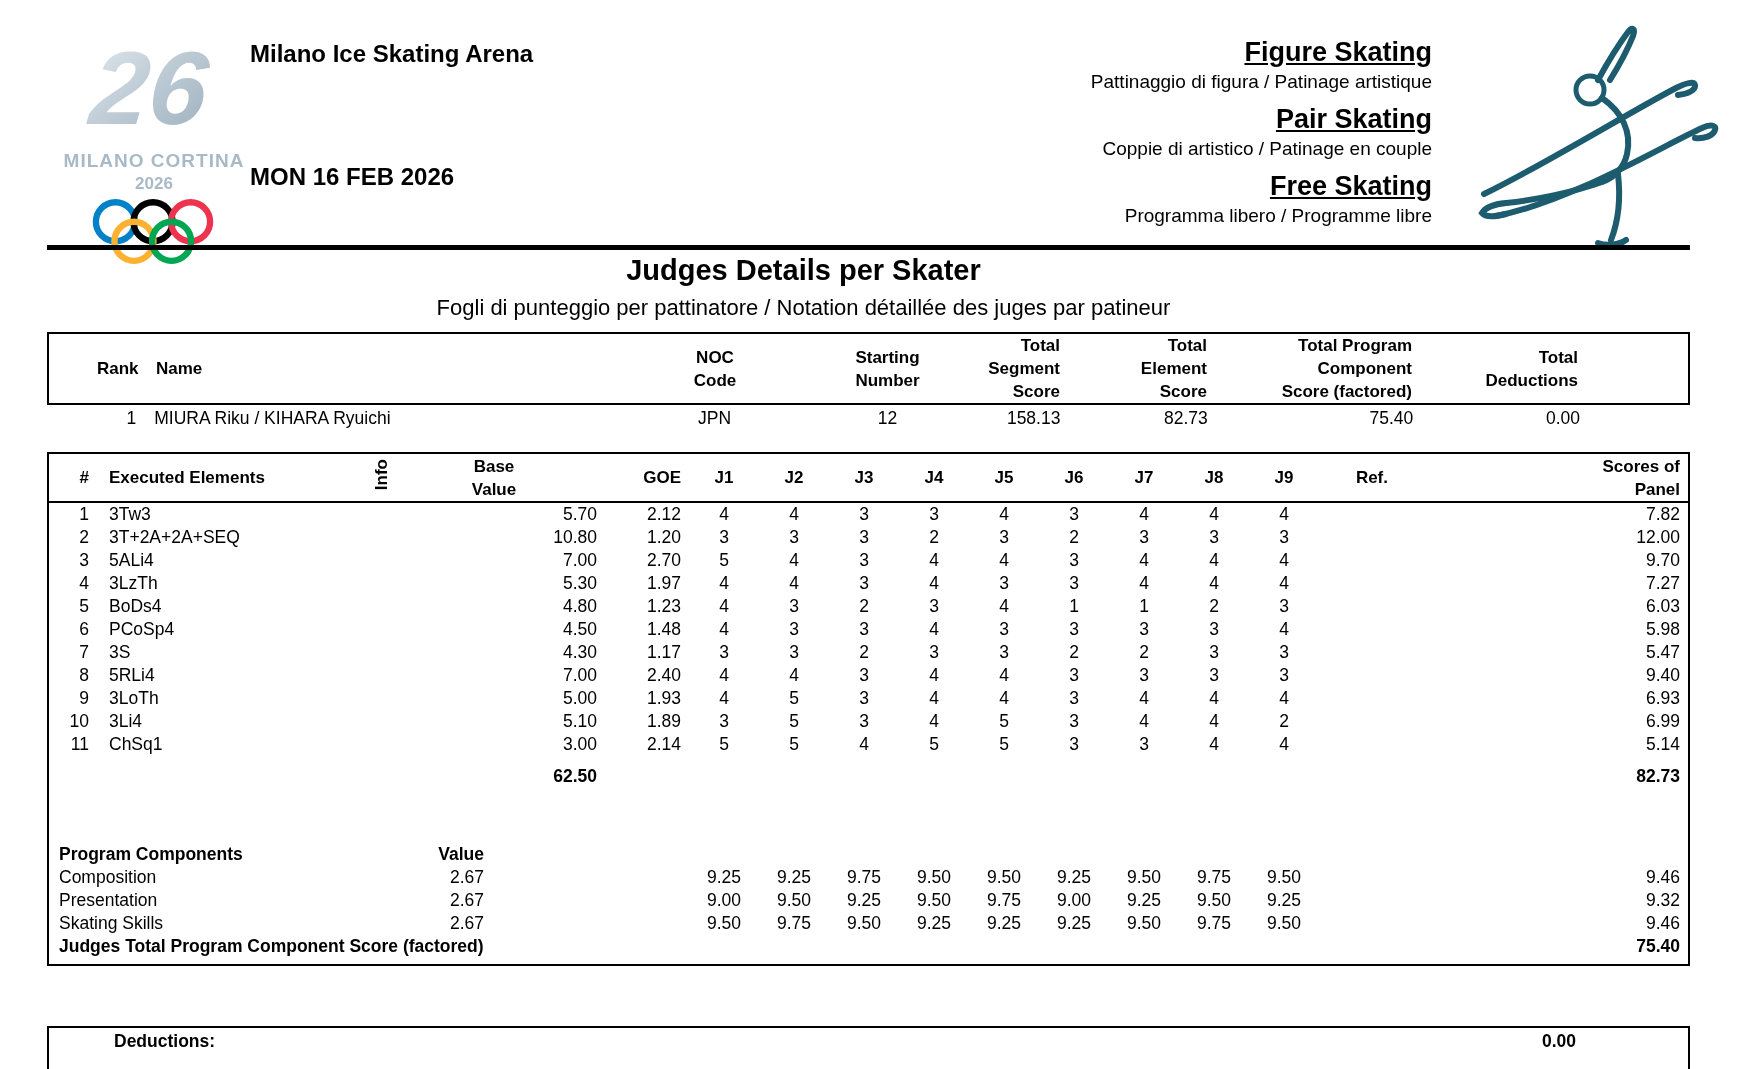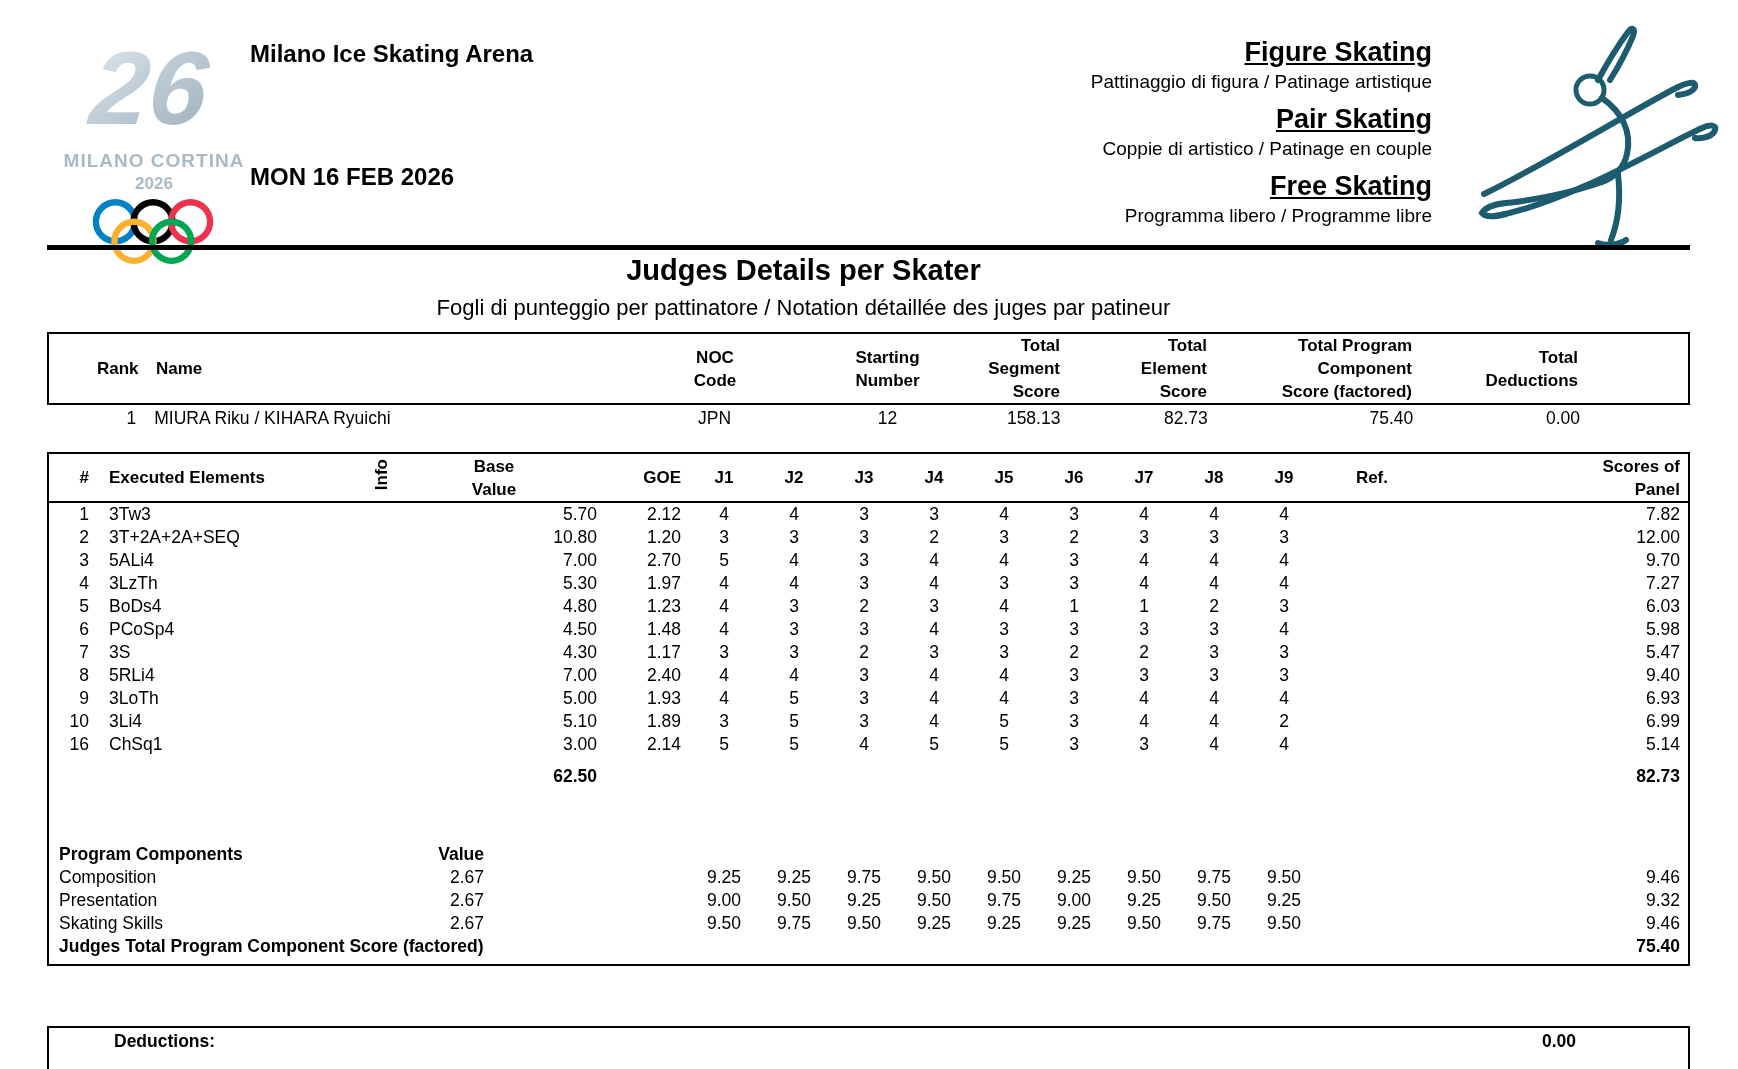--- a/index.html
+++ b/index.html
@@ -425,21 +425,21 @@
             <td class="c-j">4</td>
             <td class="c-j">5</td>
             <td class="c-j">3</td>
             <td class="c-j">4</td>
             <td class="c-j">4</td>
             <td class="c-j">2</td>
             <td class="c-ref"></td>
             <td class="c-panel">6.99</td>
           </tr>
           <tr class="el-row">
-            <td class="c-num">16</td>
+            <td class="c-num">11</td>
             <td class="c-el">ChSq1</td>
             <td class="c-info"></td>
             <td class="c-base">3.00</td>
             <td class="c-goe">2.14</td>
             <td class="c-j">5</td>
             <td class="c-j">5</td>
             <td class="c-j">4</td>
             <td class="c-j">5</td>
             <td class="c-j">5</td>
             <td class="c-j">3</td>

